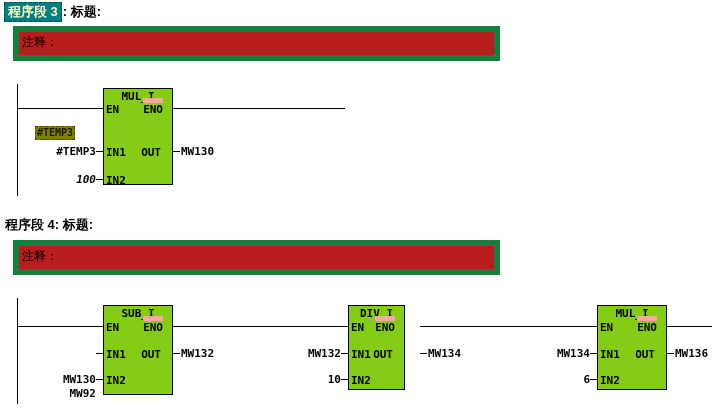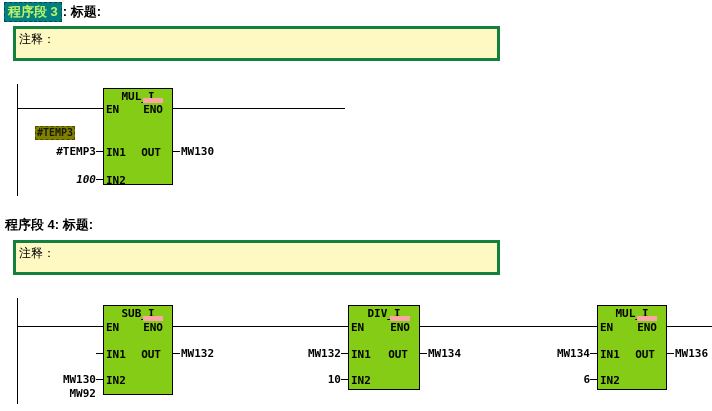--- a/index.html
+++ b/index.html
@@ -2,26 +2,26 @@
 <html><head>
 <meta charset="utf-8">
 <style>
   html,body{margin:0;padding:0;background:#fff;}
   #screen{
     position:relative;width:712px;height:411px;background:#ffffff;
     overflow:hidden;font-family:"Liberation Sans",sans-serif;color:#000;
   }
   .hdr{position:absolute;font:bold 13px "Liberation Sans",sans-serif;white-space:nowrap;}
   .net-sel{
-    display:inline-block;background:#008080;color:#bef264;
+    display:inline-block;background:#008080;color:#fef9c3;
     border:1px dashed #004c4c;padding:0 3px;margin-right:1px;
   }
   .comment-box{
     position:absolute;left:13px;width:487px;height:35px;
-    background:#fef9c3;border:3px solid #15803d;
+    background:#b91c1c;border:6px solid #15803d;
     font:12px "Liberation Sans",sans-serif;padding:2px 3px;box-sizing:border-box;
   }
   .rail{position:absolute;width:1px;background:#000;}
   .wire{position:absolute;height:1px;background:#000;}
   .blk{
     position:absolute;border:1px solid #000;background:#84cc16;box-sizing:border-box;
     font:bold 11px "DejaVu Sans Mono",monospace;
   }
   .blk .title{position:absolute;top:1px;left:0;right:0;text-align:center;}
   .pin{position:absolute;white-space:nowrap;}
@@ -108,21 +108,21 @@
     <div class="pin pin-out">OUT</div>
     <div class="pin pin-in2">IN2</div>
   </div>
   <div class="opnd" style="left:26px;top:347px;margin-top:40px;">MW92</div>
   <div class="wire" style="left:96px;top:353px;width:7px;"></div>
   <div class="opnd" style="left:26px;top:373px;">MW130</div>
   <div class="wire" style="left:96px;top:379px;width:7px;"></div>
   <div class="wire" style="left:173px;top:353px;width:7px;"></div>
   <div class="res" style="left:181px;top:347px;">MW132</div>
 
-  <div class="blk n4" style="left:348px;top:305px;width:72px;height:85px;">
+  <div class="blk n4" style="left:348px;top:305px;width:57px;height:85px;">
     <div class="title">DIV_I</div>
     <div class="pin pin-en">EN</div>
     <div class="pin pin-eno"><span class="eno-bar">ENO</span></div>
     <div class="pin pin-in1">IN1</div>
     <div class="pin pin-out">OUT</div>
     <div class="pin pin-in2">IN2</div>
   </div>
   <div class="opnd" style="left:271px;top:347px;">MW132</div>
   <div class="wire" style="left:341px;top:353px;width:7px;"></div>
   <div class="opnd" style="left:271px;top:373px;">10</div>

